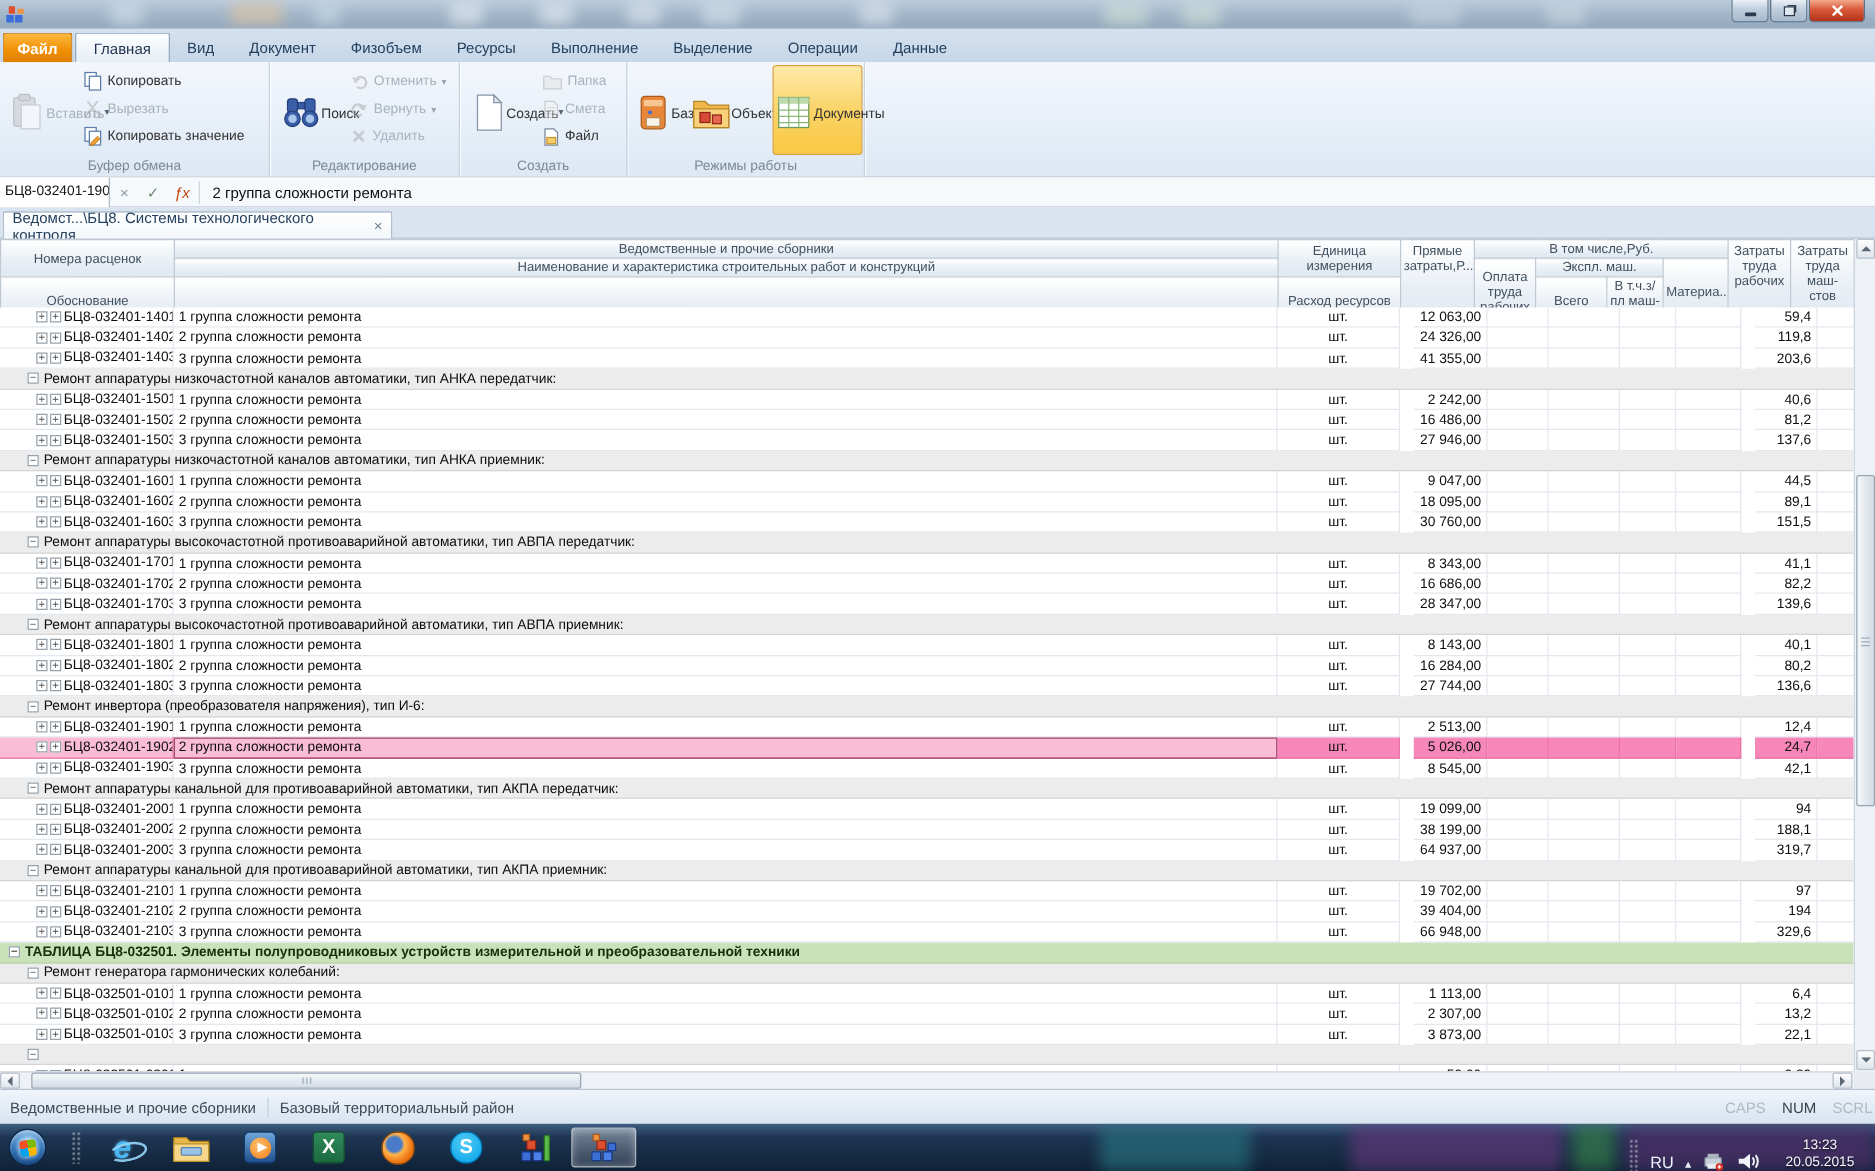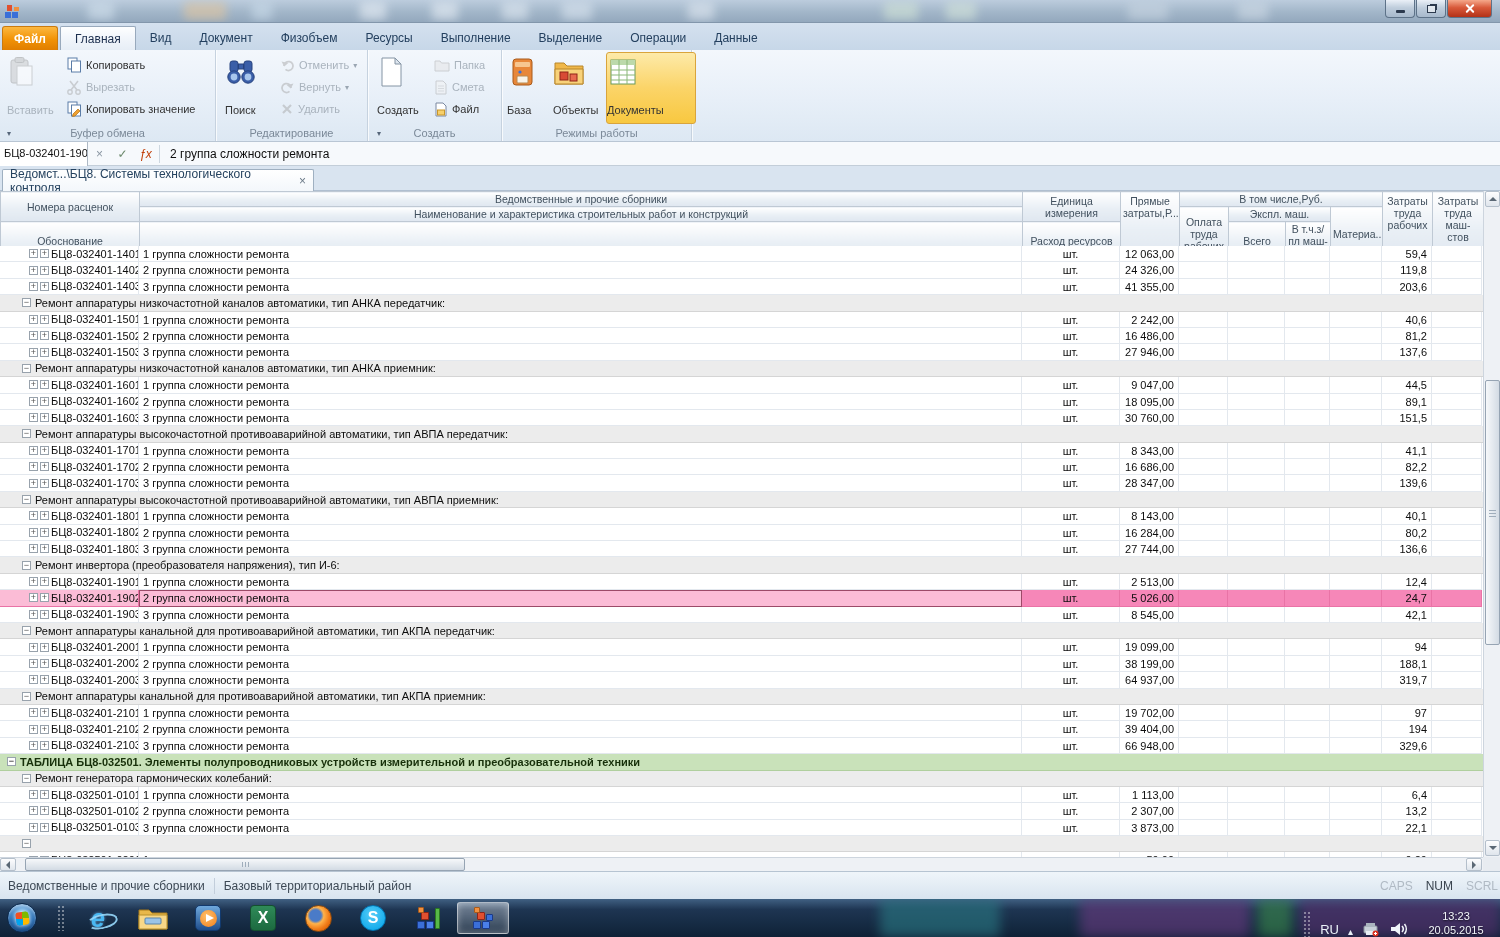--- a/index.html
+++ b/index.html
@@ -35,22 +35,22 @@
   .rtabs { position:absolute; left:60px; top:3px; height:24px; display:flex; }
   .rtab { padding:0 14px; display:flex; align-items:center; font-size:12px; color:#24405f; cursor:default; }
   .rtab.active { background:linear-gradient(#feffff,#f2f6fb 45%,#e7eef6); border:1px solid #98a9bc; border-bottom:none;
     border-radius:2px 2px 0 0; color:#1c2f4e; }
 
   
   .ribbon { position:absolute; top:50px; left:0; right:0; height:92px;
     background:linear-gradient(#f3f7fc,#e7eff8 55%,#dde8f3); border-bottom:1px solid #b9c6d4; }
   .rgroup { position:absolute; top:0; bottom:0; border-right:1px solid #c6d2df; box-shadow:1px 0 0 rgba(255,255,255,.75); }
   .glabel { position:absolute; bottom:2px; left:0; right:0; text-align:center; font-size:11px; color:#7b8998; }
-  .big { position:absolute; top:2px; height:72px; display:flex; flex-direction:column; align-items:flex-start;
-    font-size:11px; color:#333; border-radius:3px; border:1px solid transparent; padding-top:3px;gap:14px; }
+  .big { position:absolute; top:2px; height:72px; display:flex; flex-direction:row; align-items:center;
+    font-size:11px; color:#333; border-radius:3px; border:1px solid transparent; padding-top:3px; }
   .big .lbl { margin-top:2px; text-align:center; line-height:12px; white-space:nowrap; }
   .big .drop { font-size:8px; color:#56667a; line-height:8px; }
   .big.selbtn { background:linear-gradient(#fdeaa9,#fbd468 50%,#f8c840); border-color:#d9a43c; }
   .small { position:absolute; height:20px; display:flex; align-items:center; gap:4px; font-size:11px; color:#333; white-space:nowrap; }
   .small .drop { font-size:8px; color:#9aa6b2; }
   .dis { color:#a9b3bd !important; }
   .dis svg { opacity:.45; filter:grayscale(1); }
 
   
   .fbar { position:absolute; top:142px; left:0; right:0; height:24px; background:#f6f9fc;
@@ -77,21 +77,21 @@
   table.ghead td.top { vertical-align:top; padding-top:3px; }
   tr.h15 { height:15px; } tr.h25 { height:25px; }
   .gbody { position:absolute; top:55px; left:0; width:1483px; height:611px; overflow:hidden; background:#fff; }
   .grow { display:flex; height:16.4px; font-size:11px; line-height:16px; color:#0d0d0d; }
   .grow .cell { border-right:1px solid #e3e8ee; border-bottom:1px solid #e3e8ee; overflow:hidden; white-space:nowrap; flex:none; }
   .c-code { width:139px; padding-left:29px; display:flex; align-items:center; gap:2px; }
   .c-name { width:883px; padding-left:4px; }
   .c-unit { width:98px; text-align:center; }
   .c-direct { width:59px; } .c-pay { width:49px; } .c-vsego { width:57px; } .c-vtch { width:45px; }
   .c-mat { width:52px; } .c-labor { width:50px; } .c-mash { width:50px; }
-  .num { text-align:right; padding-right:4px; }
+  .num { text-align:right; padding-right:4px;margin-left:11px; }
   .grow.group { background:#ececec; border-bottom:1px solid #d5d5d5; align-items:center; padding-left:22px; gap:4px; }
   .grow.section { background:#c9e2ba; border-bottom:1px solid #b0cf9e; align-items:center; padding-left:7px; gap:4px;
     font-weight:bold; color:#17300a; }
   .gname { white-space:nowrap; overflow:hidden; }
   .xp { width:9px; height:9px; border:1px solid #98a2ac; background:#fff; font-size:9px; line-height:7px;
     text-align:center; color:#555; flex:none; }
   .grow.sel .cell { background:#f687b8; border-color:#e973a6; }
   .grow.sel .c-code, .grow.sel .c-name { background:#fbbcd6; }
   .grow.sel .c-name { outline:1px solid #9c4a68; outline-offset:-1px; }
 
@@ -366,21 +366,21 @@
         <span class="icwrap">
           <svg width="32" height="32" viewBox="0 0 32 32">
               <path d="M2 7 h9 l3 3 h16 v18 H2z" fill="#f0b84a" stroke="#b8862a"></path>
               <path d="M2 13 h28 v15 H2z" fill="#f8d27a" stroke="#b8862a"></path>
               <rect x="7" y="16" width="8" height="8" fill="#d84a35" stroke="#8f2418"></rect>
               <rect x="17" y="18" width="7" height="7" fill="#e8694f" stroke="#8f2418"></rect>
             </svg>
         </span>
         <span class="lbl">Объекты</span>
       </div>
-      <div class="big selbtn" style="left:104px;width:90px">
+      <div class="big selbtn" style="left:116px;width:72px">
         <span class="icwrap">
           <svg width="32" height="32" viewBox="0 0 32 32">
               <rect x="4" y="4" width="24" height="24" fill="#fff" stroke="#6a9a5a"></rect>
               <rect x="4" y="4" width="24" height="5" fill="#bcd9ab"></rect>
               <path d="M12 4 V28 M20 4 V28 M4 14 H28 M4 19 H28 M4 24 H28" stroke="#8ab878" stroke-width="1"></path>
             </svg>
         </span>
         <span class="lbl">Документы</span>
       </div>
       <div class="glabel">Режимы работы</div>

